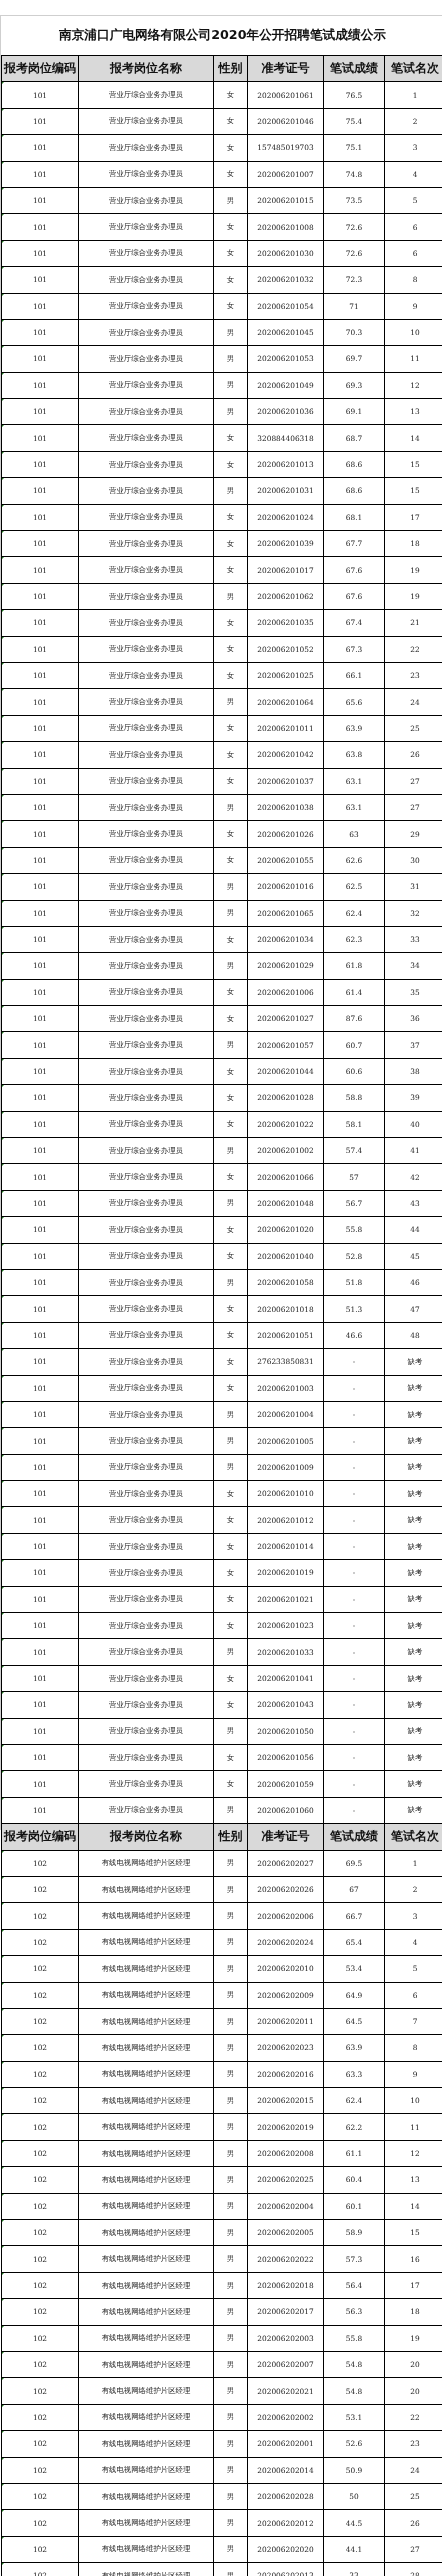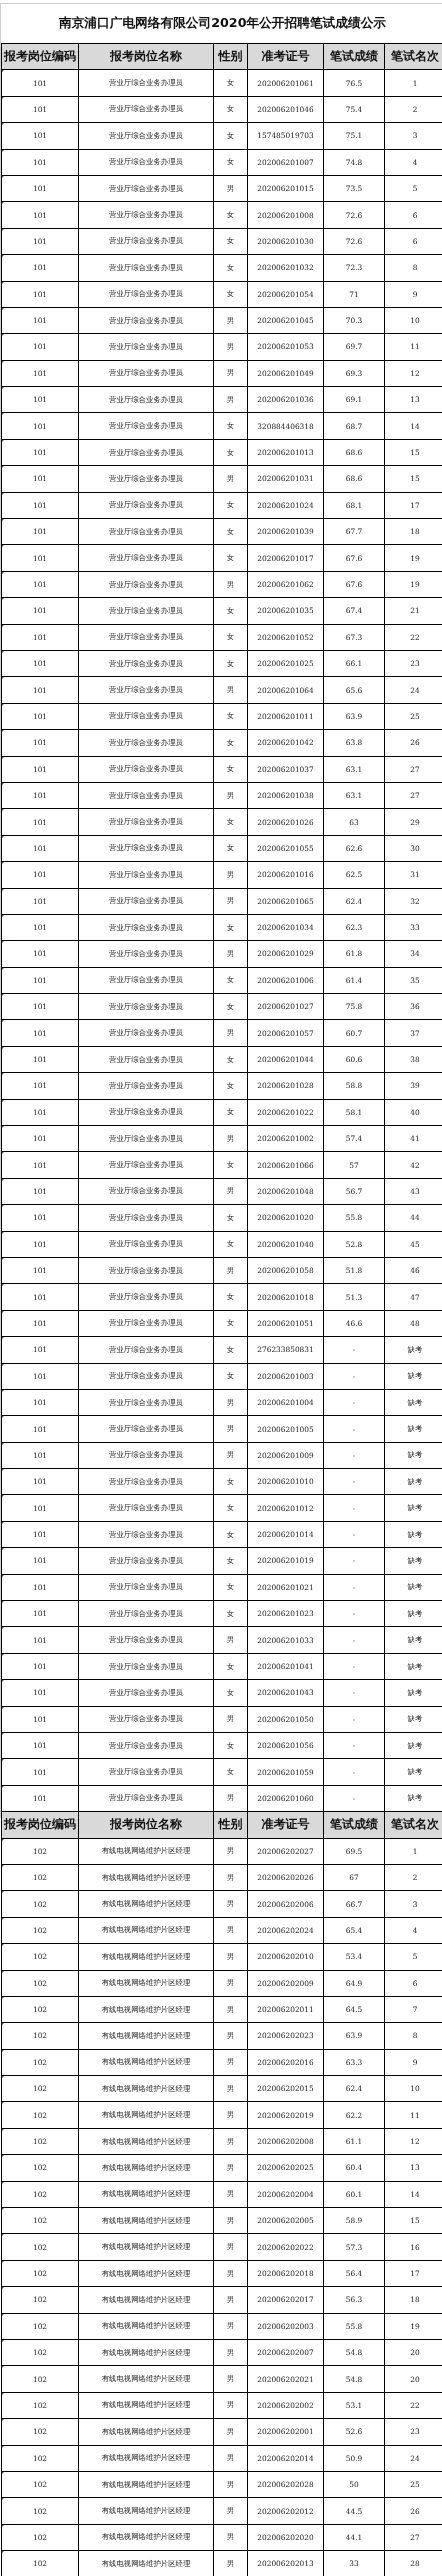--- a/index.html
+++ b/index.html
@@ -7,21 +7,21 @@
   body {
     width: 443px;
     height: 2576px;
     position: relative;
     overflow: hidden;
     font-family: "DejaVu Serif", "Liberation Serif", serif;
     color: #1a1a1a;
   }
   .page {
     position: absolute;
-    left: 0; top: 3px;
+    left: 0; top: 15px;
     width: 443px; height: 1815px;
     border-left: 0.5px solid #cfcfcf;
     border-top: 0.5px solid #cfcfcf;
   }
   .title {
     position: absolute;
     left: 0; top: 0;
     width: 443px; height: 39px;
     display: flex; align-items: center; justify-content: center;
     font-family: "DejaVu Sans", "Liberation Sans", sans-serif;
@@ -378,21 +378,21 @@
           <td class="gender">女</td>
           <td class="ticket">202006201006</td>
           <td class="score">61.4</td>
           <td class="rank">35</td>
         </tr>
         <tr>
           <td class="code">101</td>
           <td class="name">营业厅综合业务办理员</td>
           <td class="gender">女</td>
           <td class="ticket">202006201027</td>
-          <td class="score">75.8</td>
+          <td class="score">87.6</td>
           <td class="rank">36</td>
         </tr>
         <tr>
           <td class="code">101</td>
           <td class="name">营业厅综合业务办理员</td>
           <td class="gender">男</td>
           <td class="ticket">202006201057</td>
           <td class="score">60.7</td>
           <td class="rank">37</td>
         </tr>

